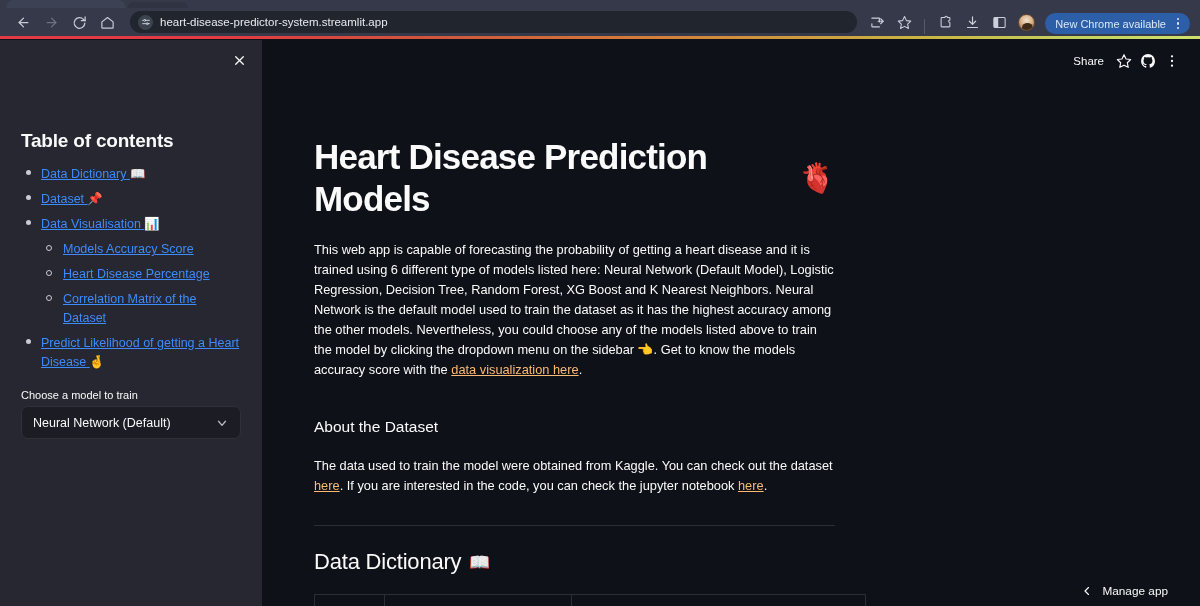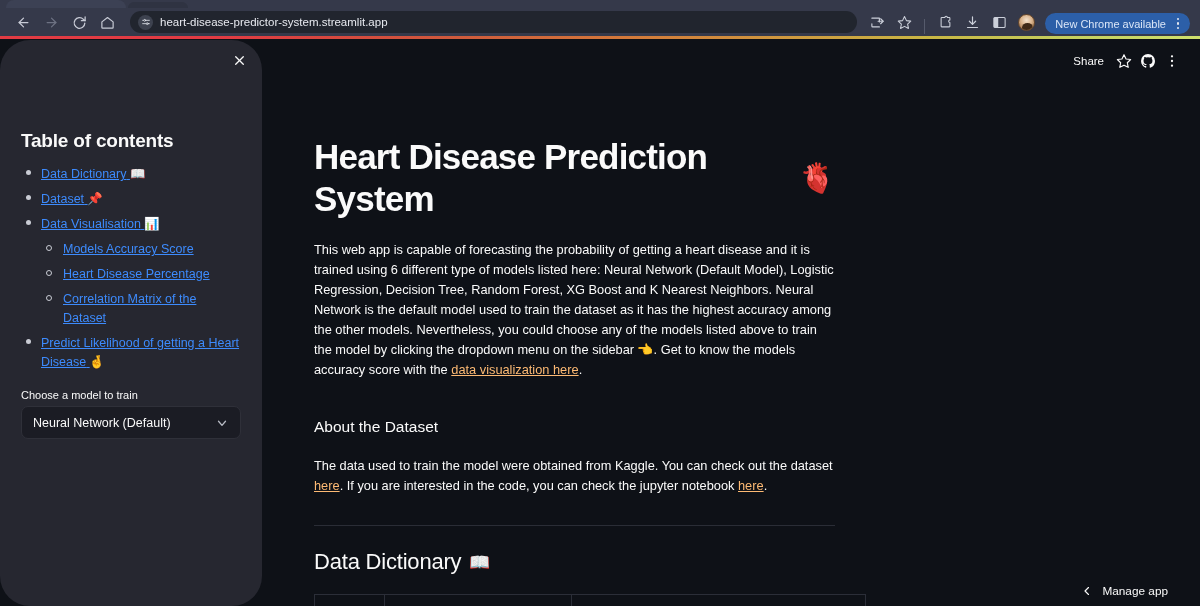--- a/index.html
+++ b/index.html
@@ -173,21 +173,20 @@
 
   
   .sidebar {
     width: 262px;
     height: 566px;
     background: #262730;
     position: relative;
     flex: 0 0 auto;
     padding: 0 21px;
     overflow: hidden;
-    border-radius: 30px;
   }
   .sidebar-close {
     position: absolute;
     top: 7px;
     right: 10px;
     width: 26px; height: 26px;
     display: flex; align-items: center; justify-content: center;
     color: #fafafa;
     border-radius: 4px;
   }
@@ -528,21 +527,21 @@
         <svg width="16" height="16" viewBox="0 0 24 24" fill="currentColor">
             <circle cx="12" cy="5" r="1.7"></circle>
             <circle cx="12" cy="12" r="1.7"></circle>
             <circle cx="12" cy="19" r="1.7"></circle>
           </svg>
       </span>
     </div>
 
     <div class="content">
       <h1 class="page-title">
-        <span>Heart Disease Prediction System</span>
+        <span>Heart Disease Prediction Models</span>
         <span class="heart">🫀</span>
       </h1>
 
       <p class="body">
         <span>This web app is capable of forecasting the probability of getting a heart disease and it is trained using 6 different type of models listed here: Neural Network (Default Model), Logistic Regression, Decision Tree, Random Forest, XG Boost and K Nearest Neighbors. Neural Network is the default model used to train the dataset as it has the highest accuracy among the other models. Nevertheless, you could choose any of the models listed above to train the model by clicking the dropdown menu on the sidebar </span><span>👈</span><span>. Get to know the models accuracy score with the </span><a href="#">data visualization here</a><span>.</span>
       </p>
 
       <h3 class="sub">About the Dataset</h3>
 
       <p class="body">

